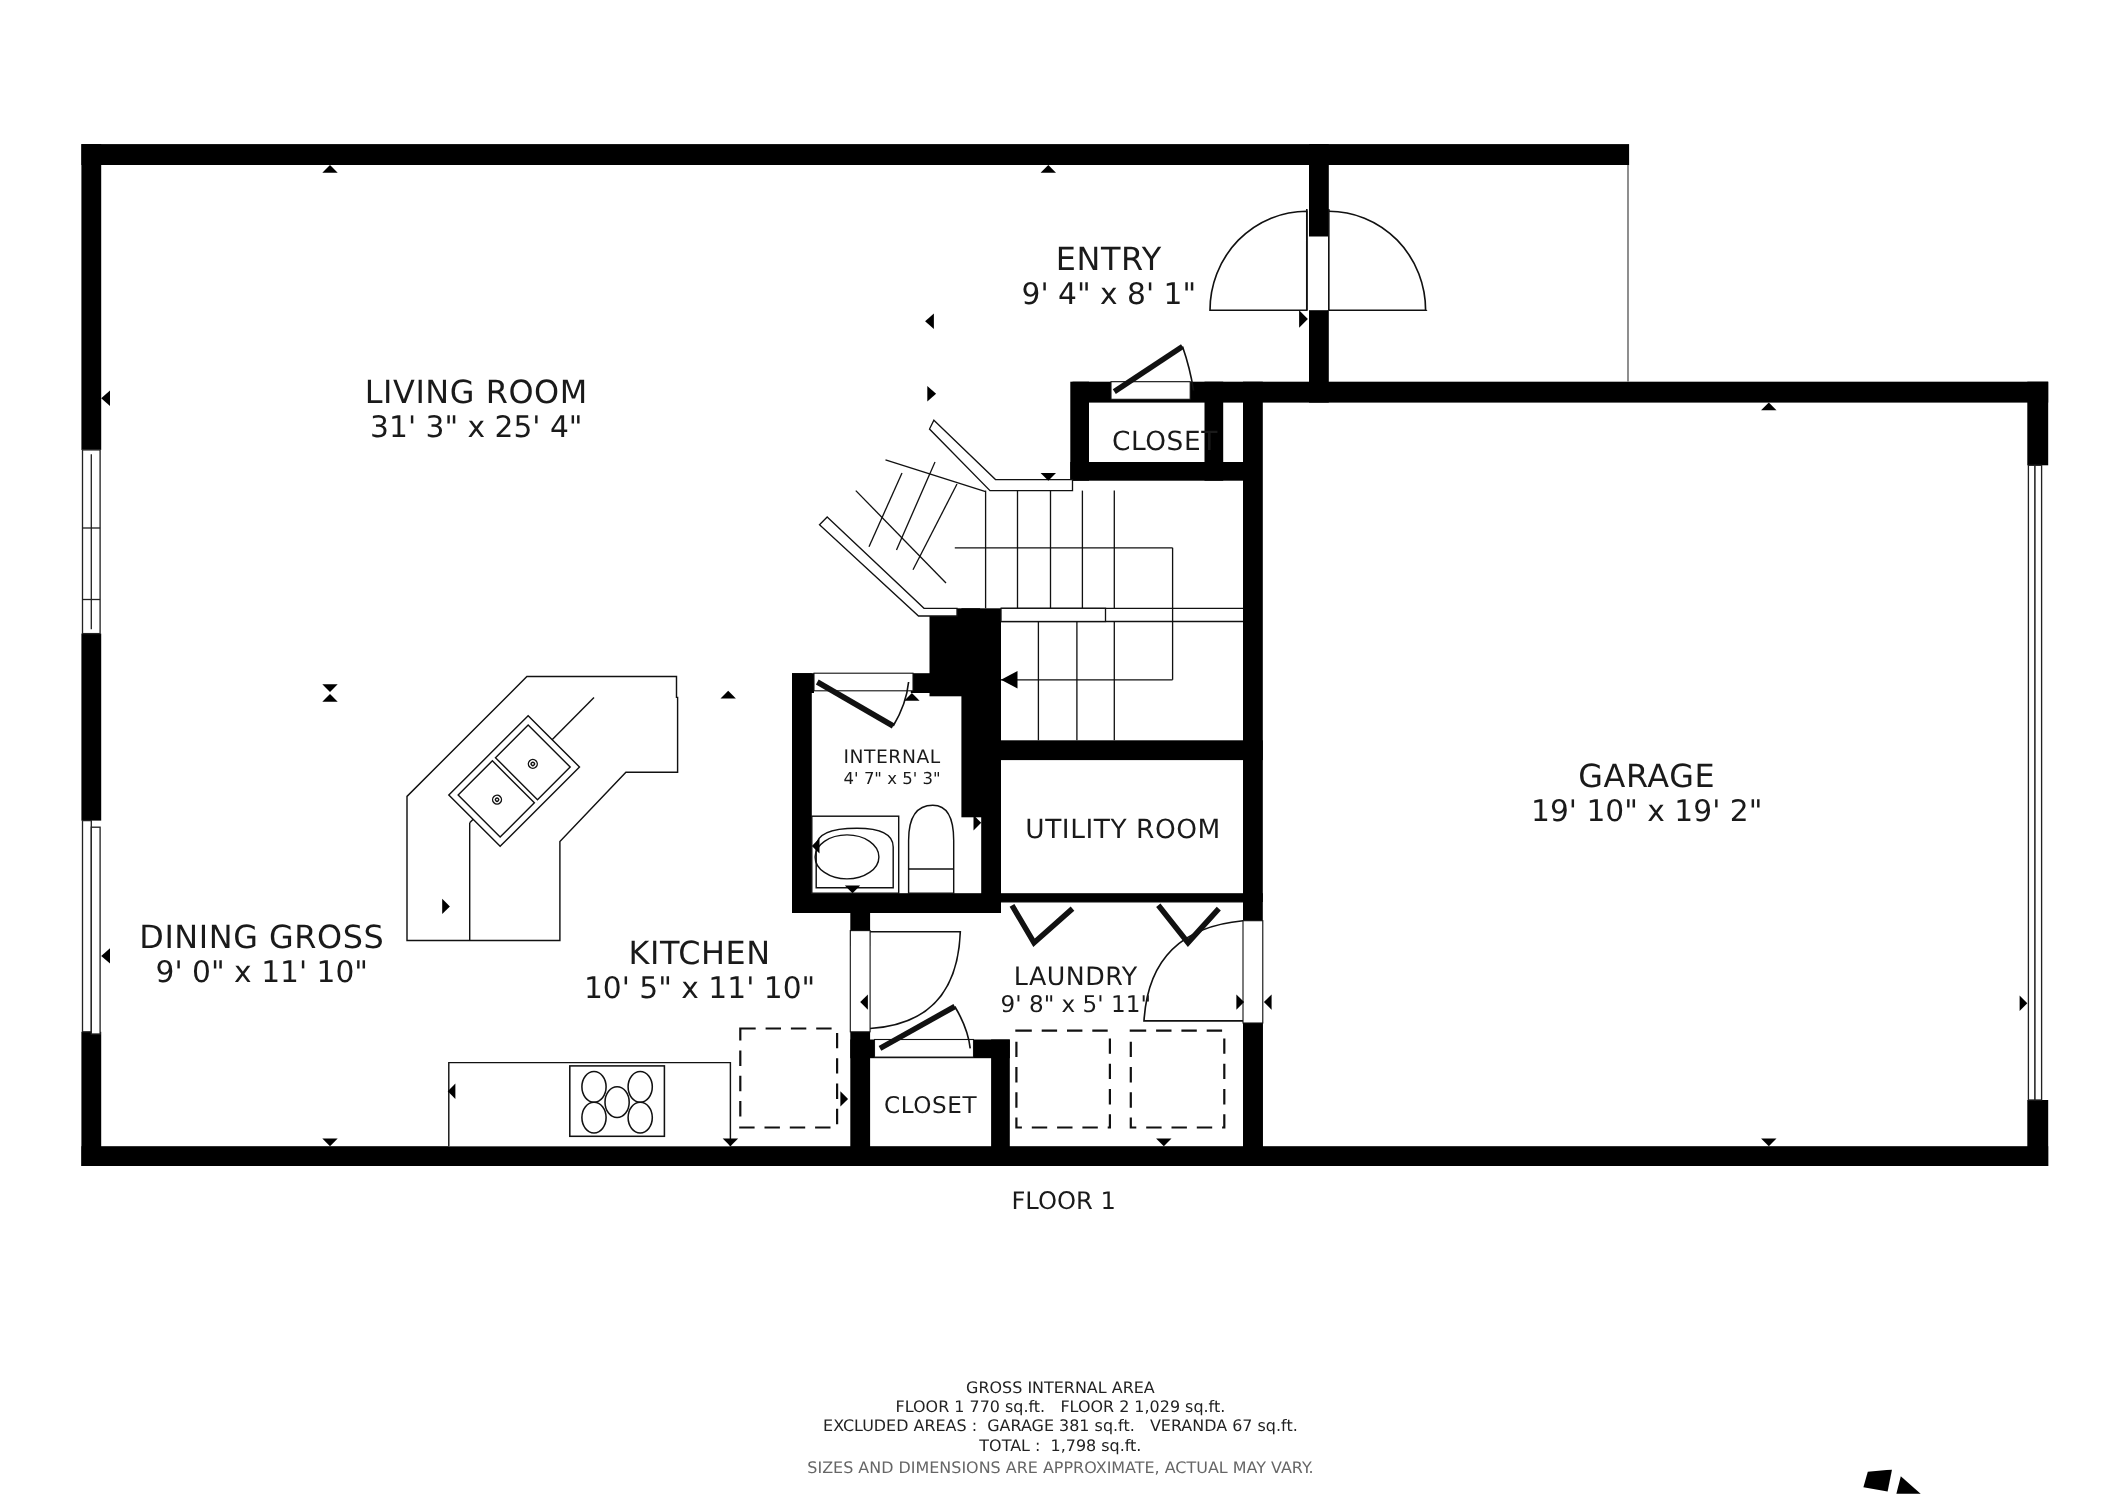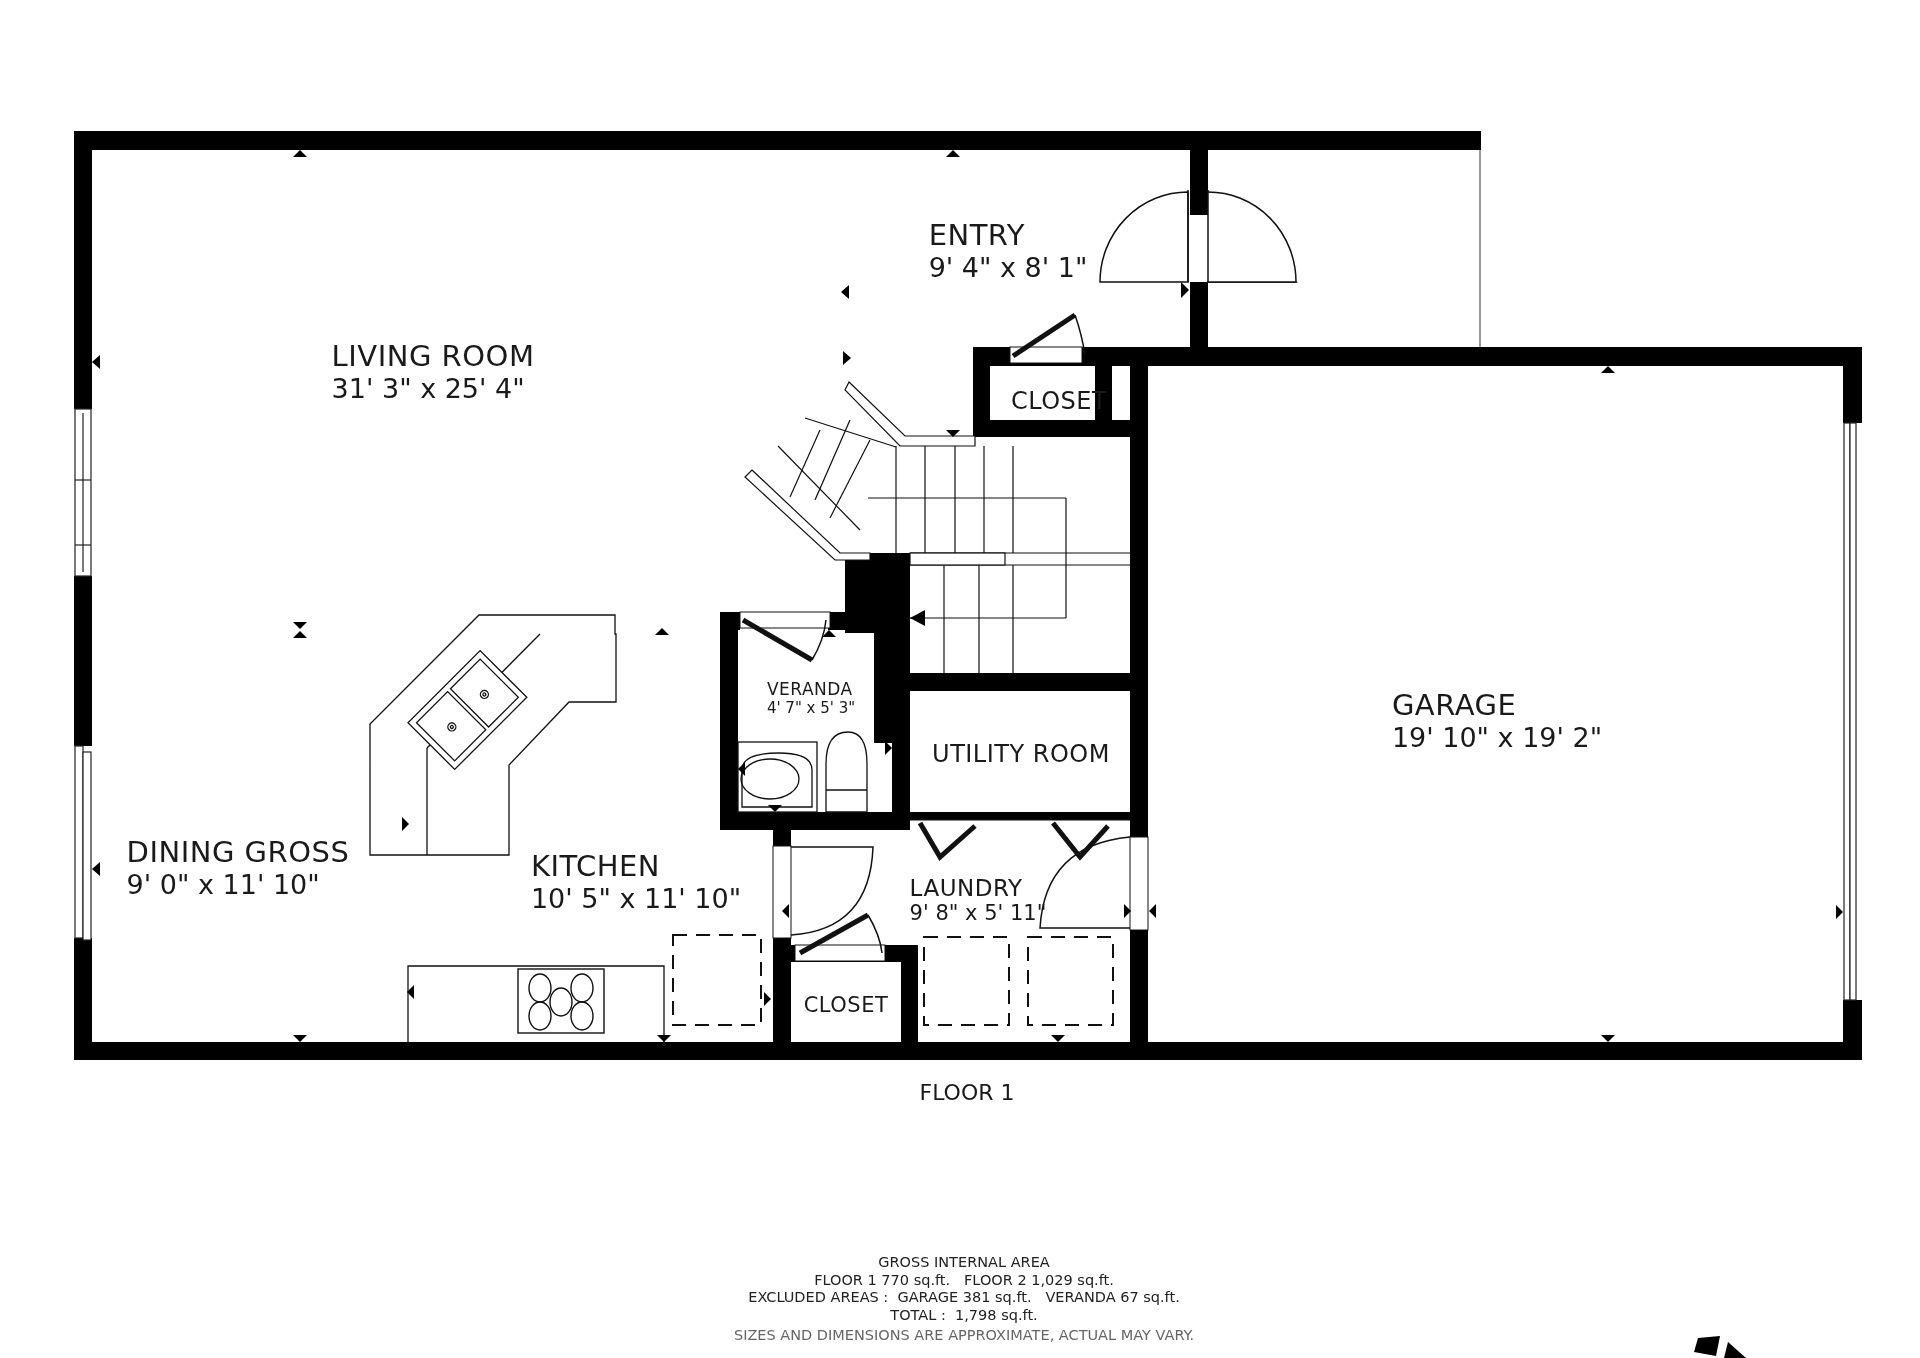--- a/index.html
+++ b/index.html
@@ -1,18 +1,18 @@
 <!DOCTYPE html>
 <html><head>
 <meta charset="utf-8">
 <style>
   html, body { margin:0; padding:0; background:#ffffff; }
   body { width:1920px; height:1358px; position:relative; overflow:hidden; font-family:"DejaVu Sans", sans-serif; color:#111; }
   #plan { position:absolute; left:0; top:0; }
-  .room-label { position:absolute; transform:translateX(-50%); white-space:nowrap; color:#1a1a1a; line-height:1.15; }
+  .room-label { position:absolute; text-align:center; transform:translateX(-50%); white-space:nowrap; color:#1a1a1a; line-height:1.15; }
   .room-name { font-size:29px; letter-spacing:0.5px; }
   .room-dim { font-size:27px; }
   .small .room-name { font-size:17px; }
   .small .room-dim { font-size:15px; }
   .mid .room-name { font-size:24px; }
   .floor-label { position:absolute; left:967px; top:1080px; transform:translateX(-50%); font-size:22px; color:#1a1a1a; }
   .footer { position:absolute; left:964px; top:1254px; transform:translateX(-50%); text-align:center; font-size:14.5px; line-height:17.5px; color:#222; white-space:nowrap; }
   .footer .disclaimer { color:#666; margin-top:3px; }
   .logo { position:absolute; left:1580px; top:1336px; display:flex; align-items:center;flex-direction:column; }
   .logo-text { font-family:"DejaVu Serif", serif; font-size:44px; color:#111; margin-left:14px; letter-spacing:-0.5px; }
@@ -232,21 +232,21 @@
   <div class="room-dim">9' 4" x 8' 1"</div>
 </div>
 <div class="room-label mid" style="left:1059px; top:388px;">
   <div class="room-name">CLOSET</div>
 </div>
 <div class="room-label" style="left:1497px; top:689px;">
   <div class="room-name">GARAGE</div>
   <div class="room-dim">19' 10" x 19' 2"</div>
 </div>
 <div class="room-label small" style="left:811px; top:680px;">
-  <div class="room-name">VERANDA</div>
+  <div class="room-name">INTERNAL</div>
   <div class="room-dim">4' 7" x 5' 3"</div>
 </div>
 <div class="room-label mid" style="left:1021px; top:741px;">
   <div class="room-name">UTILITY ROOM</div>
 </div>
 <div class="room-label" style="left:238px; top:836px;">
   <div class="room-name">DINING GROSS</div>
   <div class="room-dim">9' 0" x 11' 10"</div>
 </div>
 <div class="room-label" style="left:636px; top:850px;">

